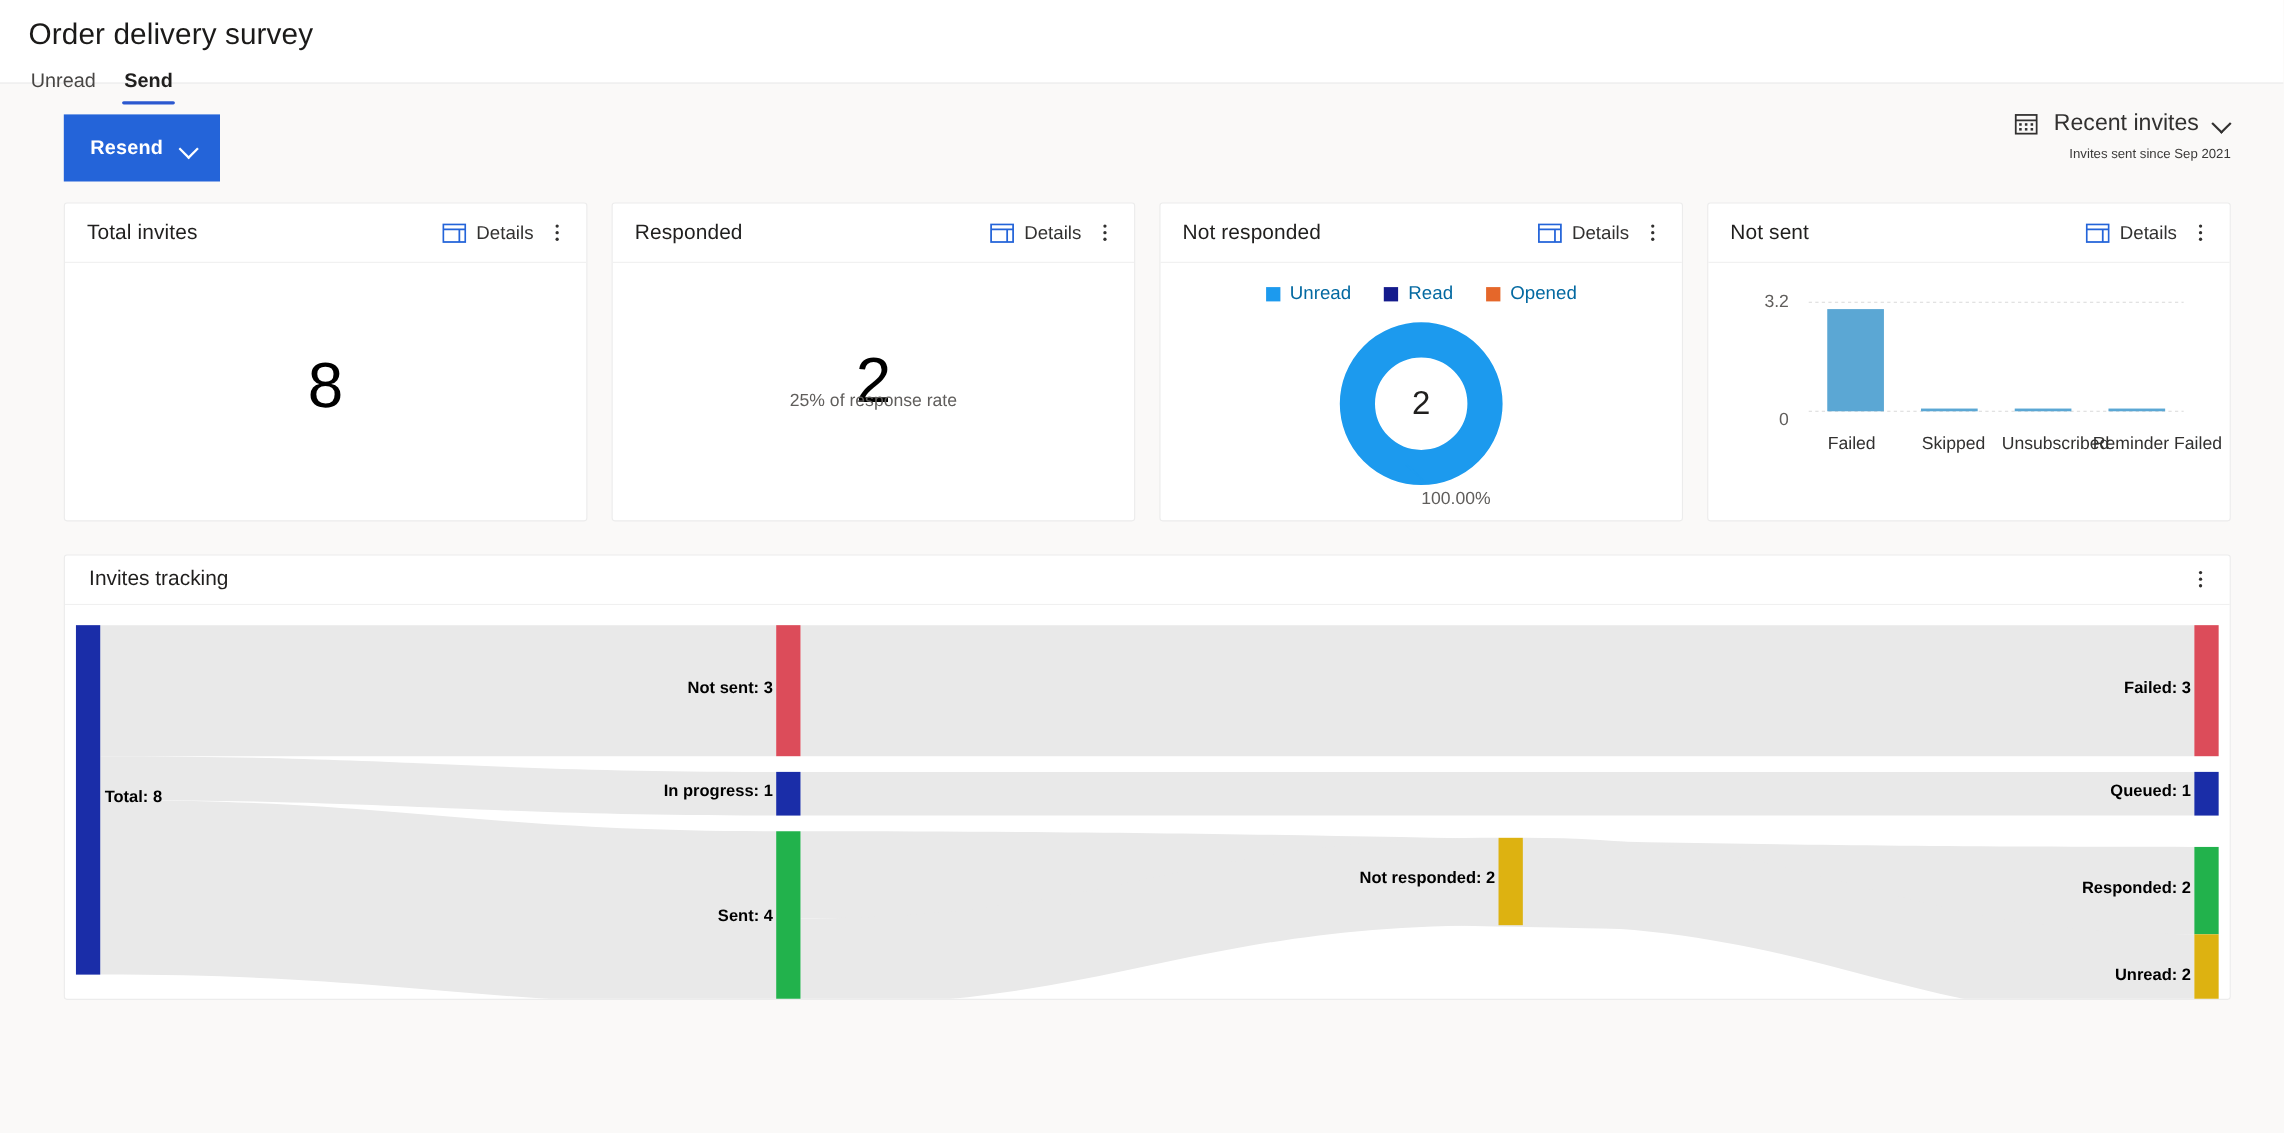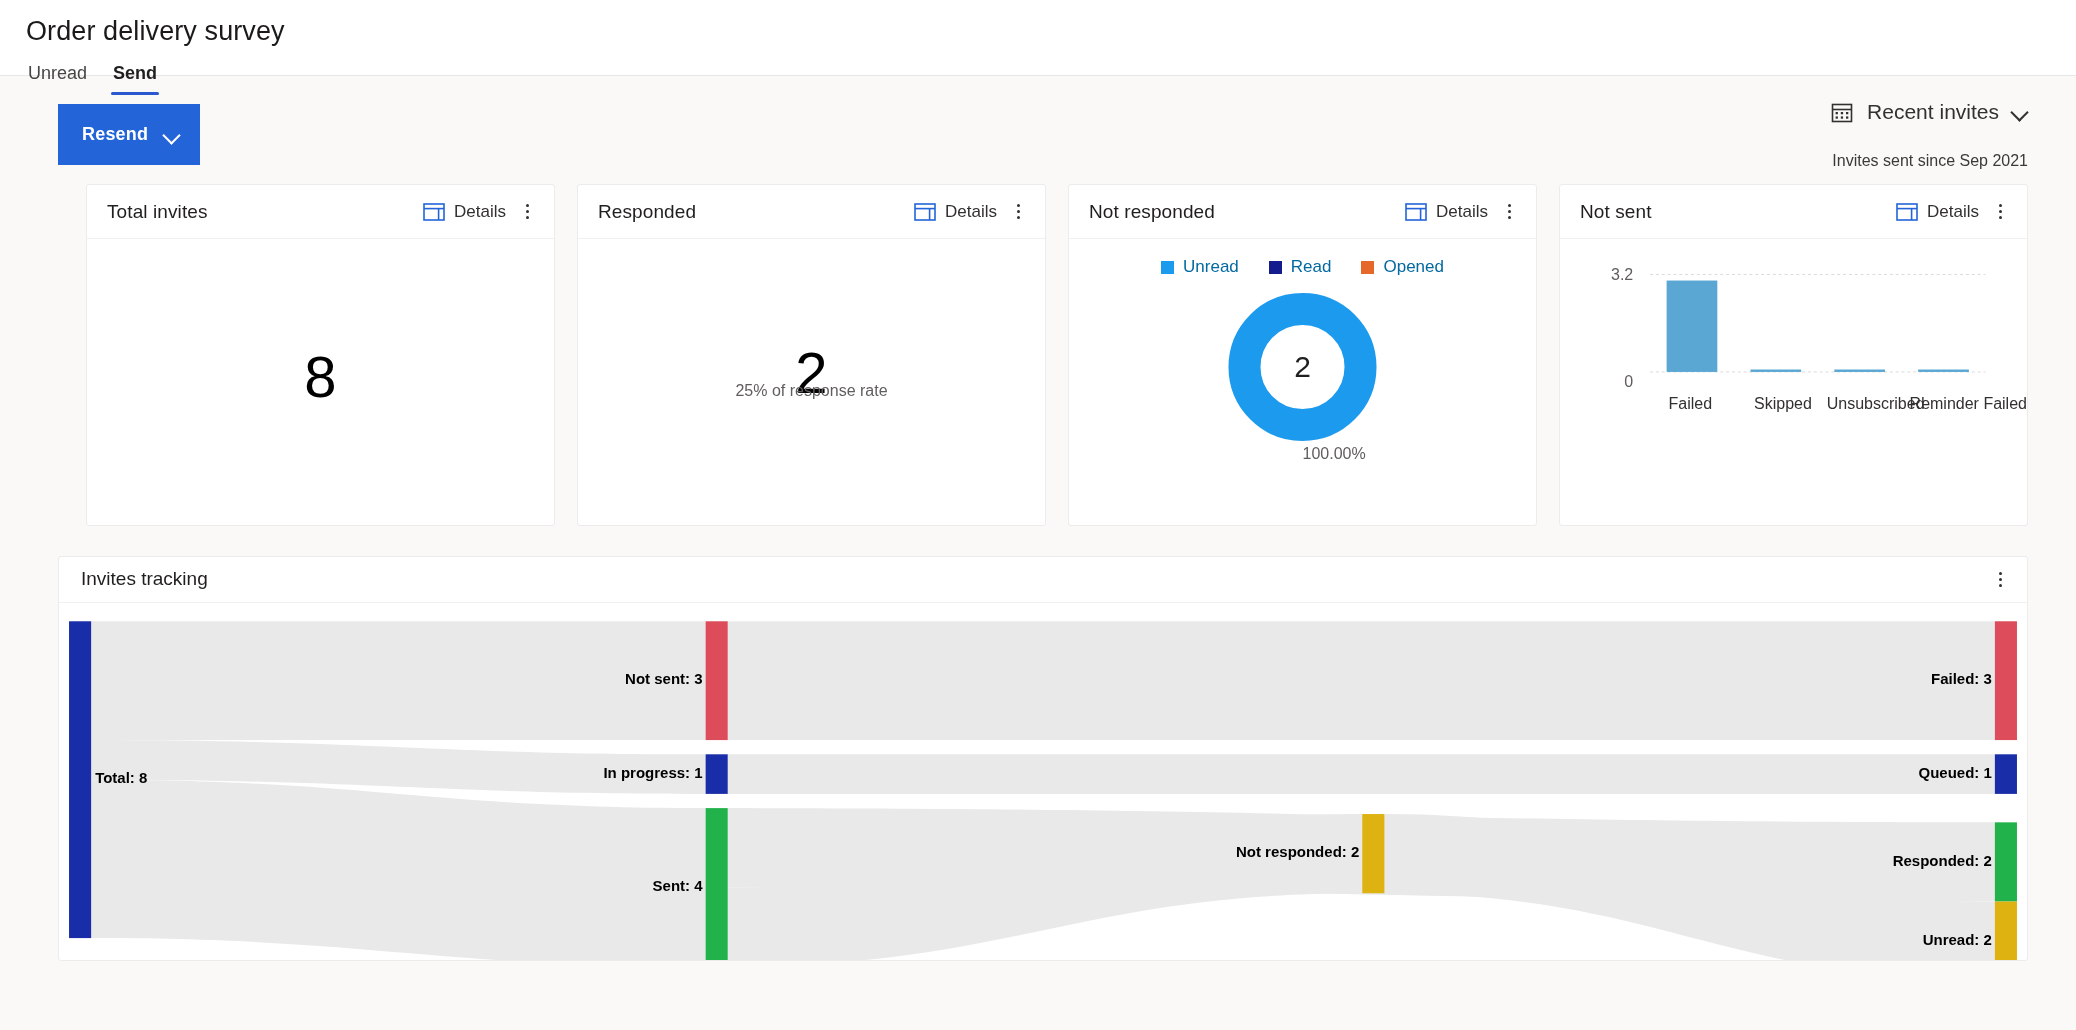--- a/index.html
+++ b/index.html
@@ -86,31 +86,31 @@
     align-items: center;
     gap: 13px;
     font-size: 21px;
     color: #323130;
     cursor: pointer;
     background: none; border: none;
     font-family: "Liberation Sans", sans-serif;
   }
   .cal-icon { width: 24px; height: 24px; display: inline-block; }
   .recent-sub {
-    margin-top: 24px;
-    font-size: 16px;
+    margin-top: 4px;
+    font-size: 12px;
     color: #3b3a39;
   }
 
   
   .cards {
     display: flex;
     gap: 22px;
-    padding: 0 48px 0 86px;
-    height: 342px;
+    padding: 0 48px 0 58px;
+    height: 290px;
   }
   .card {
     flex: 1;
     background: #ffffff;
     border: 1px solid #ececec;
     border-radius: 3px;
     display: flex;
     flex-direction: column;
   }
   .card-head {

